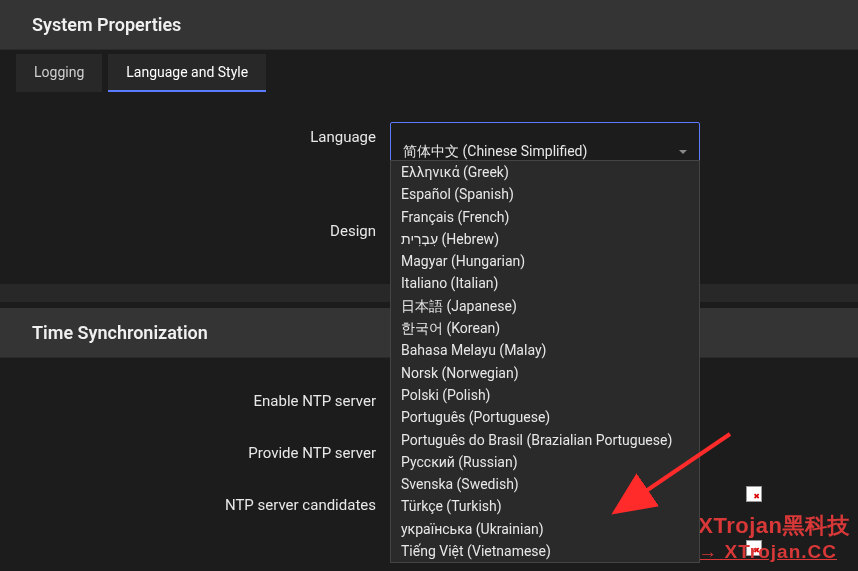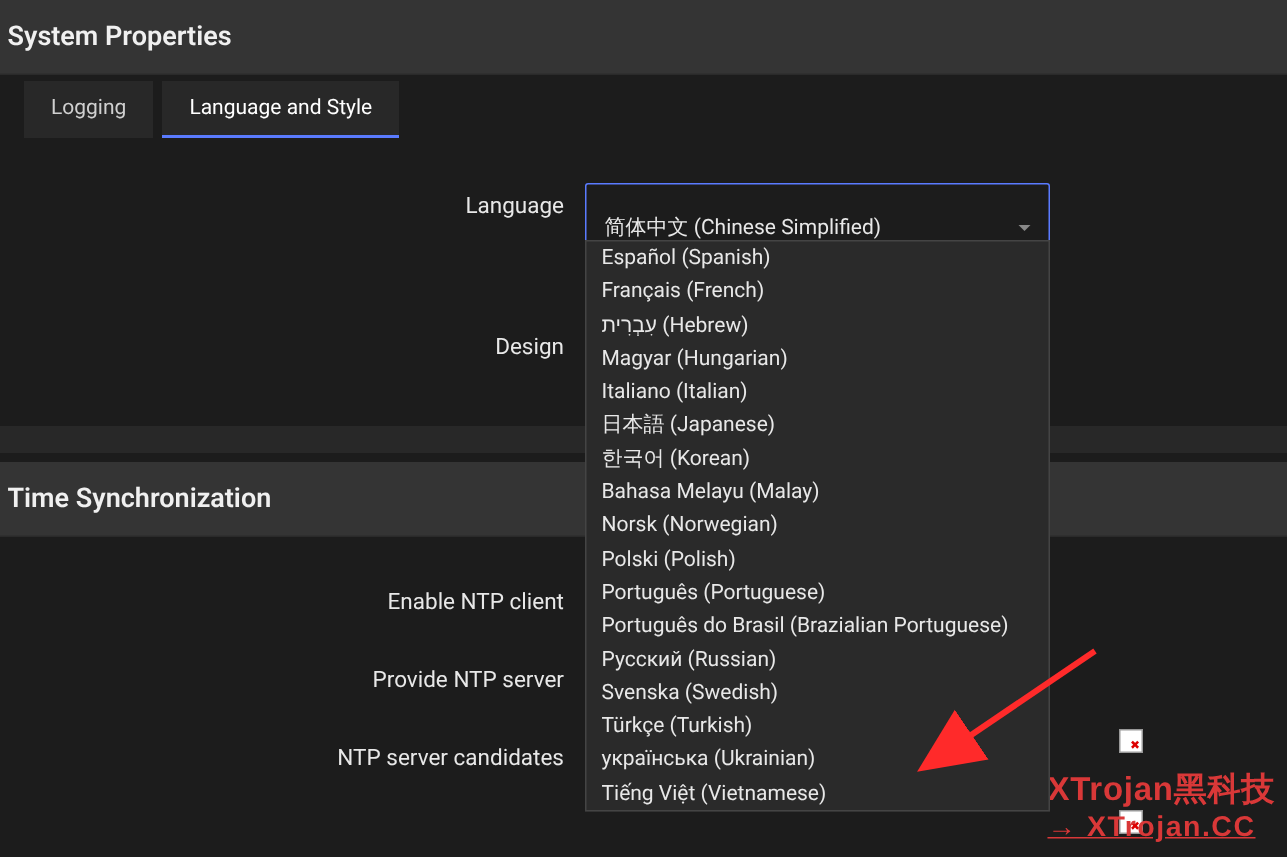--- a/index.html
+++ b/index.html
@@ -7,21 +7,21 @@
     background: #1c1c1c;
     font-family: -apple-system, BlinkMacSystemFont, "Segoe UI", Roboto, sans-serif;
     color: #e0e0e0;
     width: 858px;
     height: 571px;
     overflow: hidden;
     position: relative;
   }
   .section-header {
     background: #343434;
-    padding: 14px 5px;
+    padding: 14px 32px;
     font-size: 18px;
     font-weight: 600;
     color: #f0f0f0;
     border-bottom: 1px solid #2a2a2a;
   }
   .tabs {
     display: flex;
     background: #1c1c1c;
     padding-left: 16px;
     margin-top: 4px;
@@ -150,20 +150,21 @@
 
 <div class="form-area">
   <div class="form-row">
     <div class="form-label">Language</div>
     <div class="form-control">
       <div class="select-box">
         <span>简体中文 (Chinese Simplified)</span>
         <span class="select-caret"></span>
       </div>
       <div class="dropdown" id="lang-dropdown">
+          <div class="dropdown-item">Ελληνικά (Greek)</div>
           <div class="dropdown-item">Español (Spanish)</div>
           <div class="dropdown-item">Français (French)</div>
           <div class="dropdown-item">עִבְרִית (Hebrew)</div>
           <div class="dropdown-item">Magyar (Hungarian)</div>
           <div class="dropdown-item">Italiano (Italian)</div>
           <div class="dropdown-item">日本語 (Japanese)</div>
           <div class="dropdown-item">한국어 (Korean)</div>
           <div class="dropdown-item">Bahasa Melayu (Malay)</div>
           <div class="dropdown-item">Norsk (Norwegian)</div>
           <div class="dropdown-item">Polski (Polish)</div>
@@ -183,21 +184,21 @@
     <div class="form-control"></div>
   </div>
 </div>
 
 <div class="spacer-bar"></div>
 
 <div class="section-header" style="margin-top:6px;">Time Synchronization</div>
 
 <div class="form-area">
   <div class="form-row" style="margin:14px 0 28px 0;">
-    <div class="form-label">Enable NTP client</div>
+    <div class="form-label">Enable NTP server</div>
     <div class="form-control"></div>
   </div>
   <div class="form-row" style="margin:14px 0 28px 0;">
     <div class="form-label">Provide NTP server</div>
     <div class="form-control"></div>
   </div>
   <div class="form-row" style="margin:14px 0 28px 0;">
     <div class="form-label">NTP server candidates</div>
     <div class="form-control"></div>
   </div>

